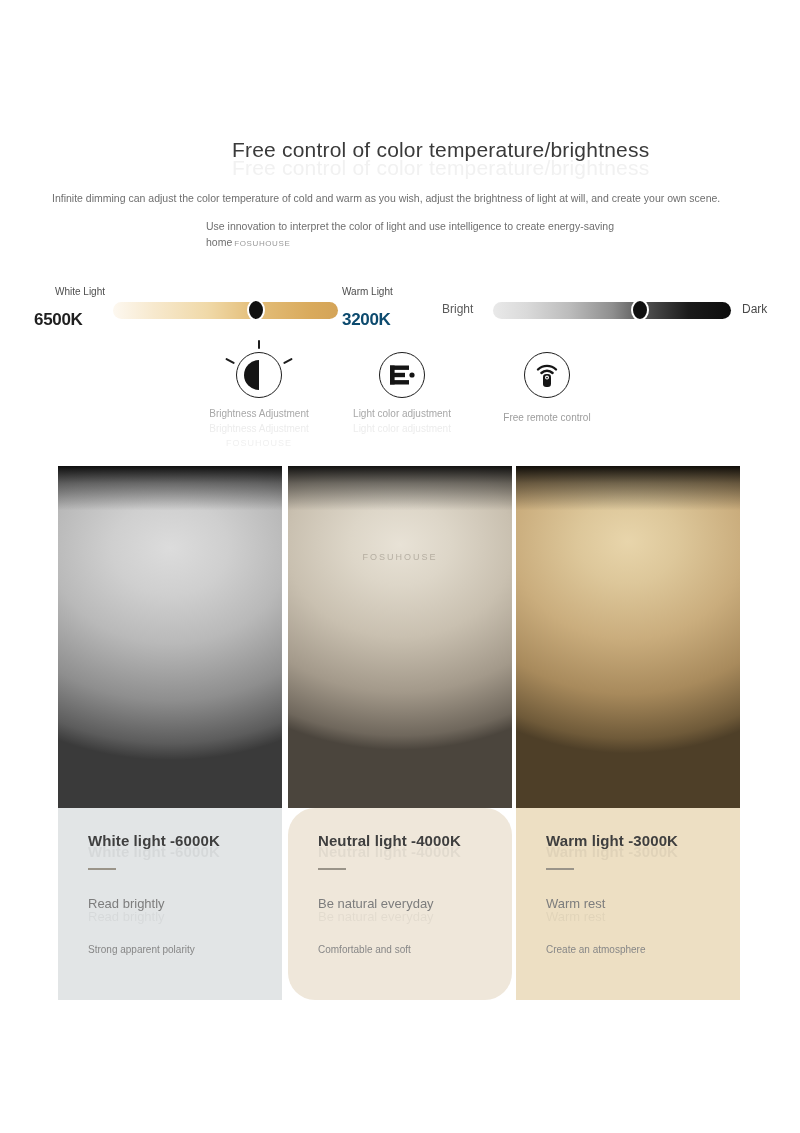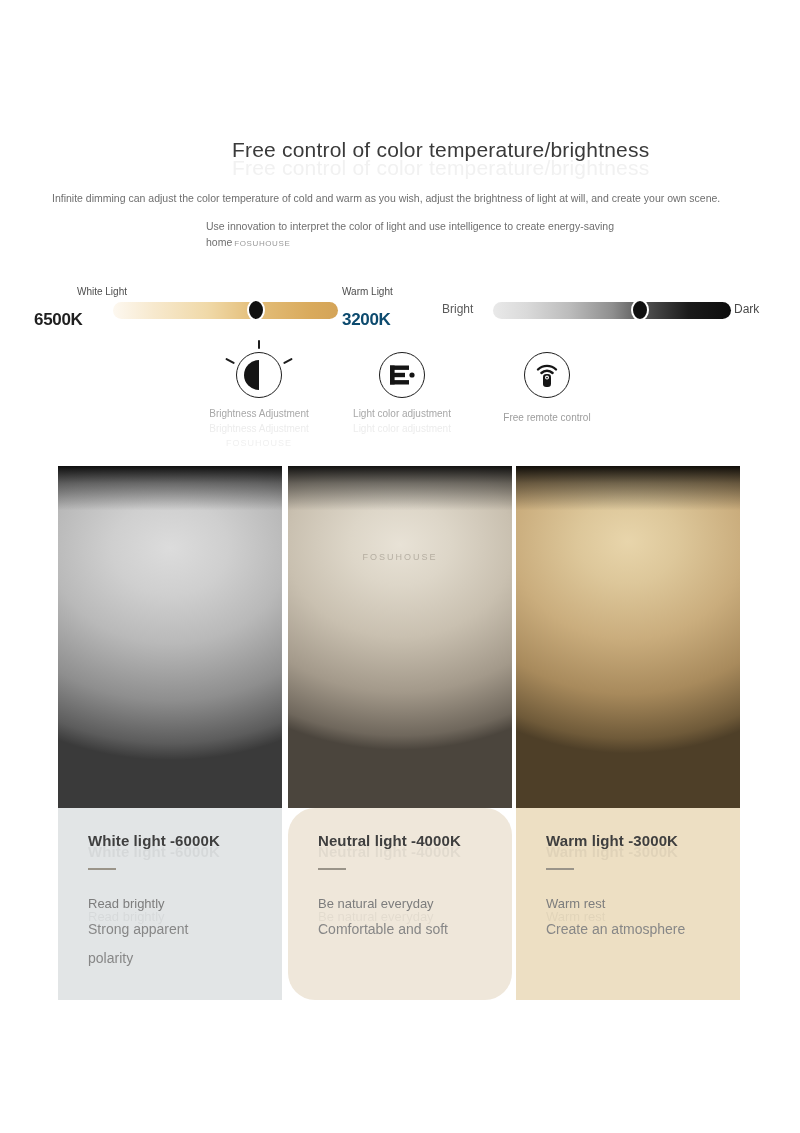--- a/index.html
+++ b/index.html
@@ -40,22 +40,22 @@
   .wm-inline {
     font-size: 8px; letter-spacing: .6px; color: #9a9a9a;
     vertical-align: baseline; margin-left: 2px;
   }
 
   
   .slider-row { position: absolute; left: 0; top: 284px; width: 800px; height: 50px; }
 
   .ct-block { position: absolute; left: 28px; top: 0; width: 400px; height: 50px; }
   .ct-label-left {
-    position: absolute; left: 39px; top: 2px; width: 60px;
-    font-size: 10px; line-height: 1.12; color: #4d4d4d; text-align: right;
+    position: absolute; left: 22px; top: 2px; width: 60px;
+    font-size: 10px; line-height: 1.12; color: #4d4d4d; text-align: center;
   }
   .ct-val-left {
     position: absolute; left: 6px; top: 26px; width: 86px;
     font-size: 17px; font-weight: 700; color: #1f1f1f; letter-spacing: -.3px;
   }
   .ct-label-right {
     position: absolute; left: 314px; top: 2px; width: 62px;
     font-size: 10px; line-height: 1.12; color: #4d4d4d;
   }
   .ct-val-right {
@@ -81,21 +81,21 @@
     position: absolute; left: 53px; top: 18px; width: 238px; height: 17px;
     border-radius: 9px;
     background: linear-gradient(to right,#e9e9e9 0%,#dadada 14%,#bcbcbc 32%,#8f8f8f 50%,#4a4a4a 66%,#1b1b1b 82%,#0d0d0d 100%);
   }
   .br-knob {
     position: absolute; left: 191px; top: 15px;
     width: 18px; height: 22px; border-radius: 50%;
     background: #111; border: 2px solid #fff;
   }
   .br-label-right {
-    position: absolute; left: 294px; top: 18px; font-size: 12px; color: #4a4a4a;
+    position: absolute; left: 302px; top: 18px; font-size: 12px; color: #4a4a4a;
   }
 
   
   .features { position: absolute; left: 0; top: 352px; width: 800px; height: 100px; }
   .feature { position: absolute; top: 0; width: 170px; text-align: center; }
   .feature.f1 { left: 174px; }
   .feature.f2 { left: 317px; }
   .feature.f3 { left: 462px; }
   .feature .ring {
     width: 46px; height: 46px; margin: 0 auto; border-radius: 50%;
@@ -168,21 +168,21 @@
   .title-ghost {
     position: absolute; left: 0; top: 11px; width: 100%;
     font-size: 15px; color: rgba(0,0,0,.055);
   }
   .card .rule { margin-top: 19px; width: 28px; height: 1.6px; background: #9a9489; }
   .card .sub { margin-top: 26px; font-size: 13px; color: #7d7d7d; position: relative; }
   .sub-ghost {
     position: absolute; left: 0; top: 13px; width: 100%;
     font-size: 13px; color: rgba(0,0,0,.05);
   }
-  .card .note { margin-top: 4px; font-size: 14px; line-height: 2.1; color: #878787; }
+  .card .note { margin-top: 28px; font-size: 10px; line-height: 2.1; color: #878787; }
   .card.c1 .note { width: 110px; }
 </style>
 </head>
 <body>
 
 <div class="page">
 
 
   <div class="headline">
     <span>Free control of color temperature/brightness</span>

